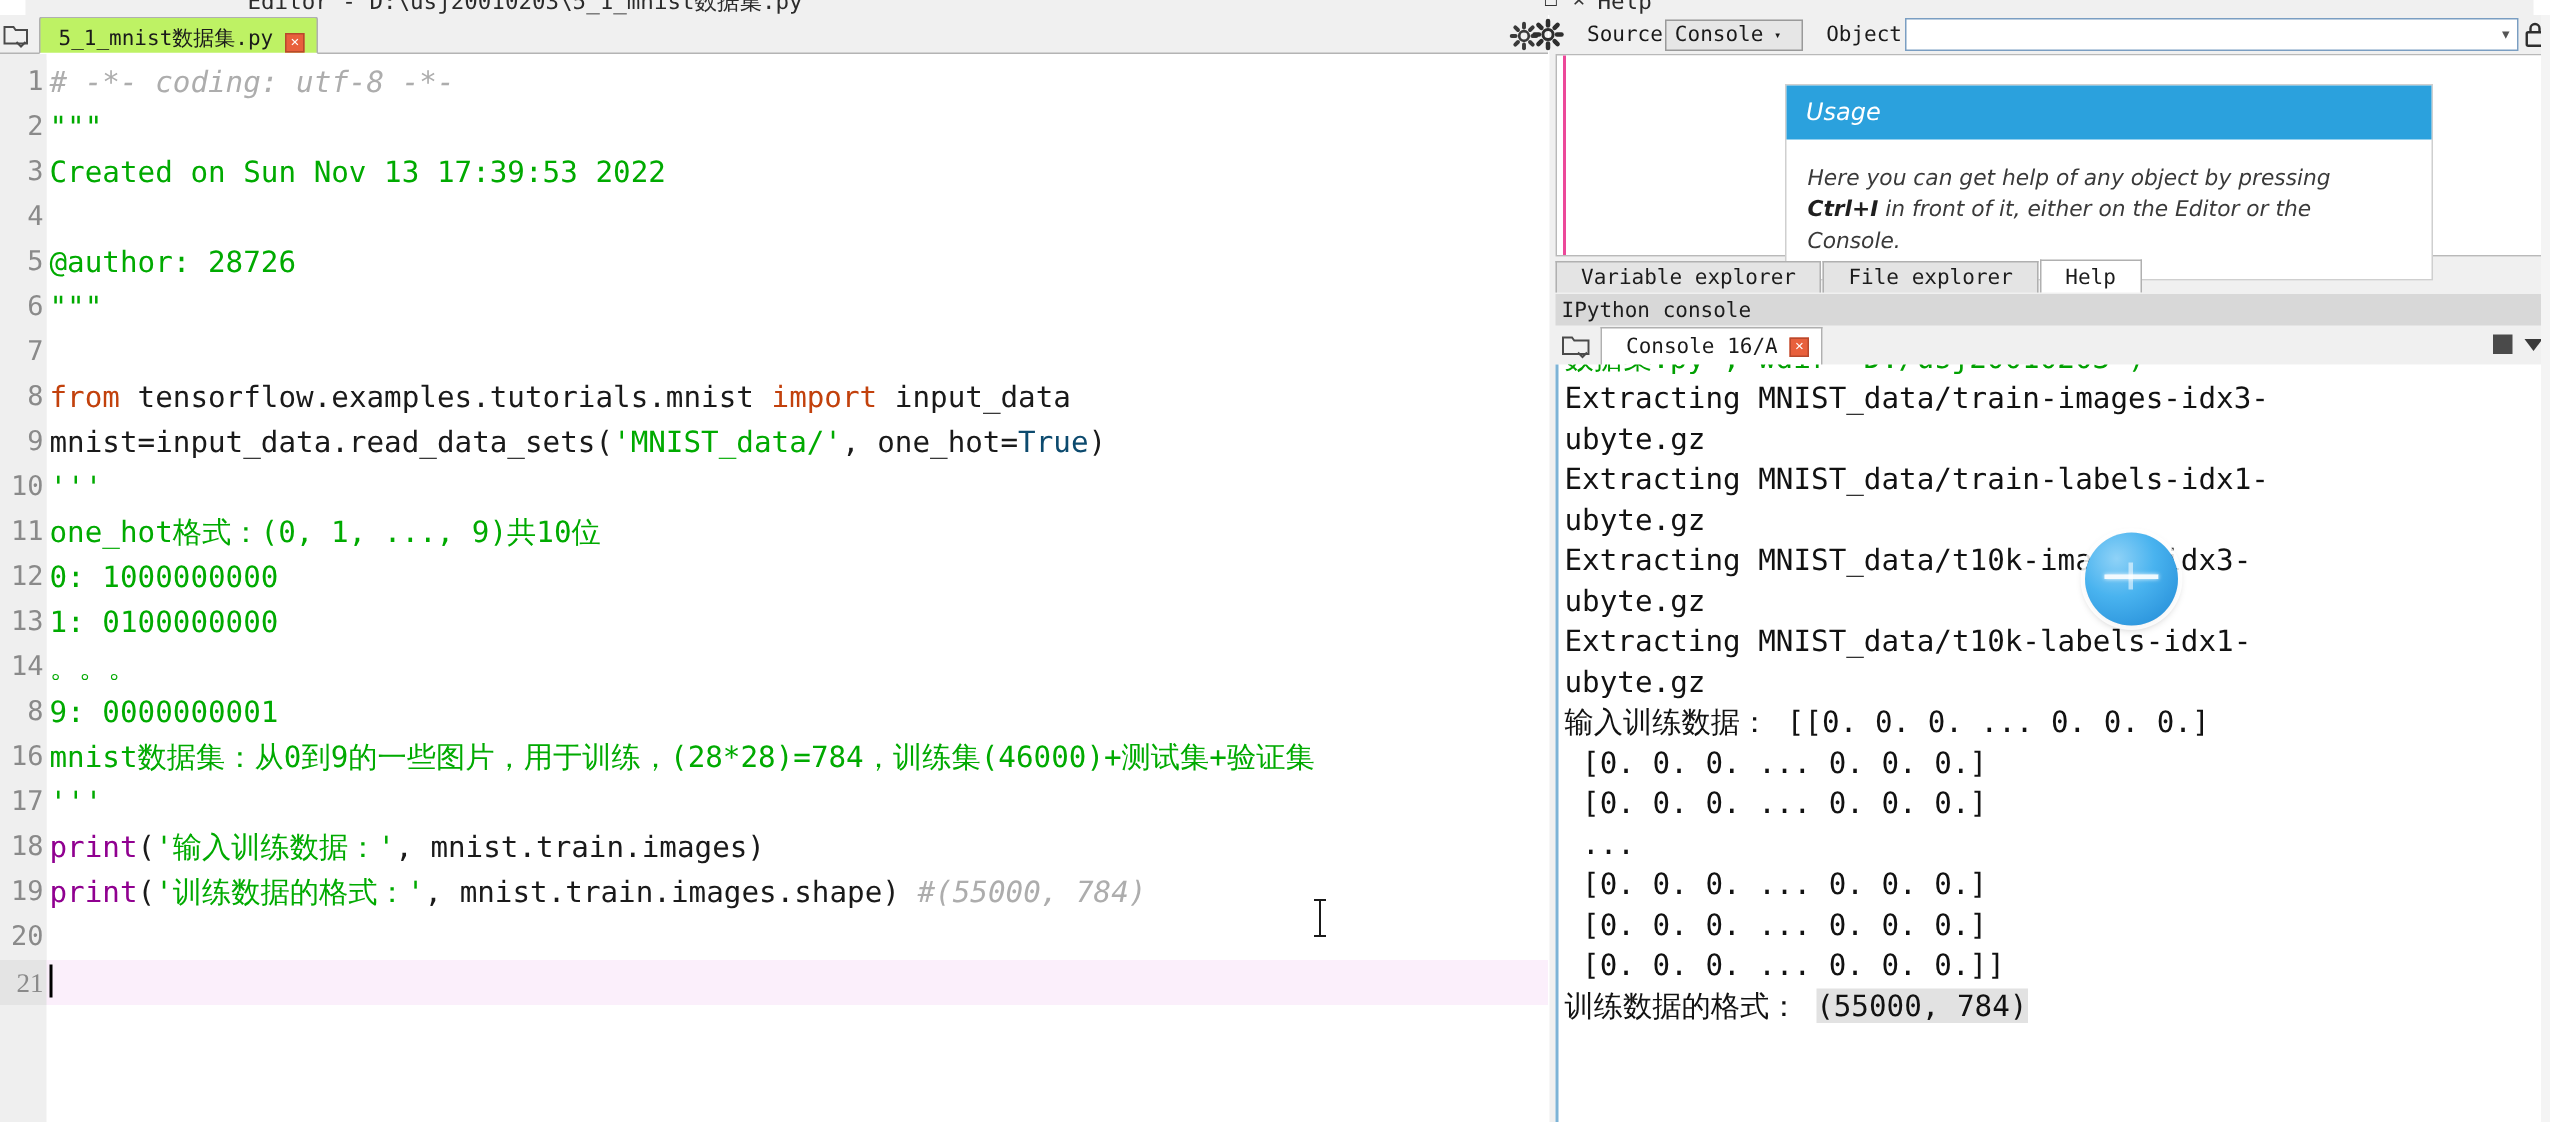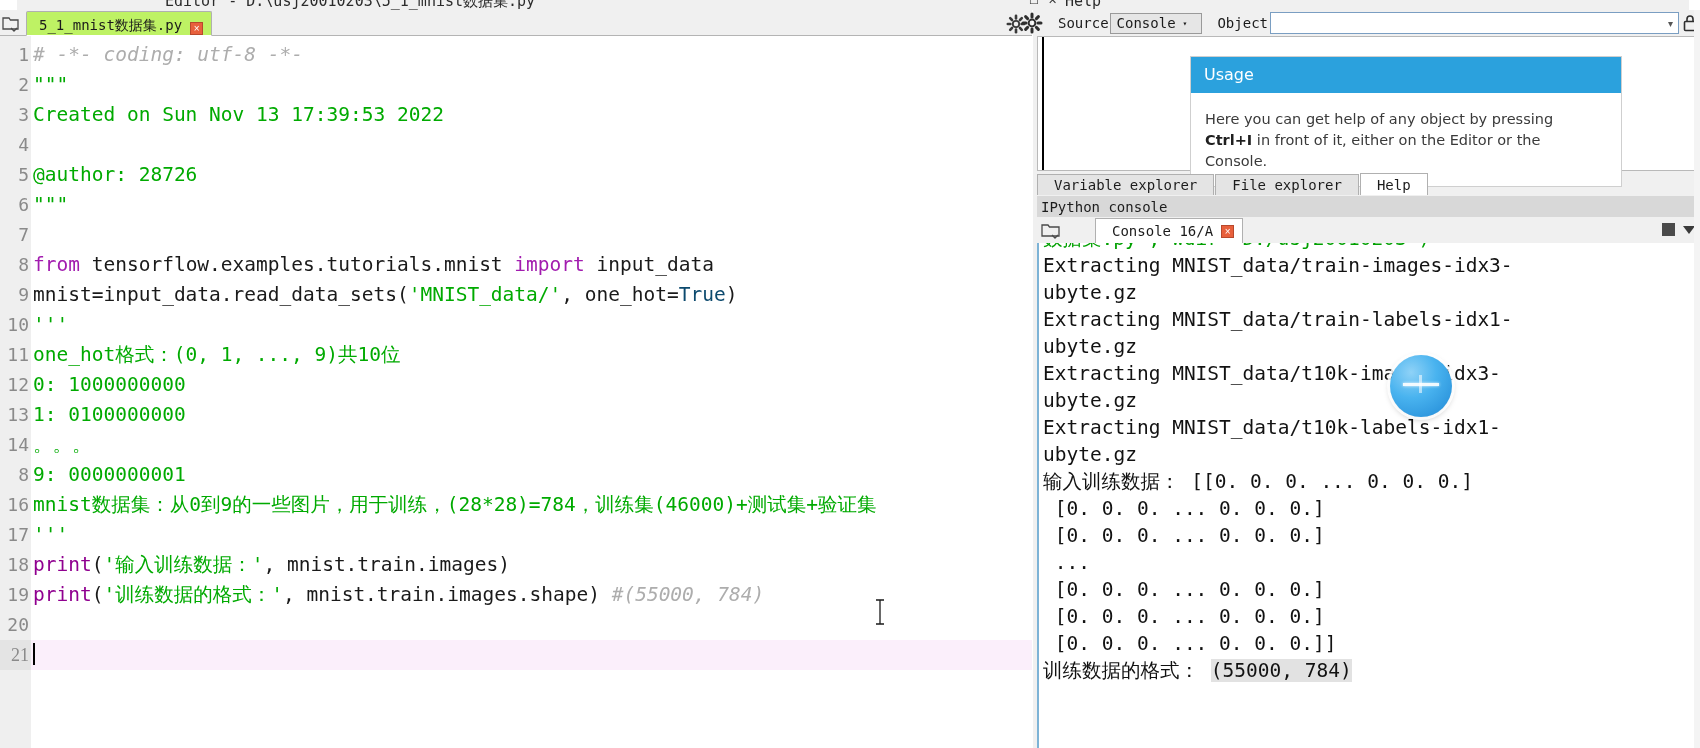--- a/index.html
+++ b/index.html
@@ -105,21 +105,21 @@
     text-align: right; padding-right: 2px;
     color: #8a8a8a; font-size: 18px;
     background: #efefef;
   }
   .code-text {
     position: absolute; left: 33px; top: 0;
     color: #1a1a1a;
   }
   .tok-comment { color: #adadad; font-style: italic; }
   .tok-str     { color: #00aa00; }
-  .tok-kw      { color: #a21caf; text-align: center; }
+  .tok-kw      { color: #c2410c; text-align: center; }
   .tok-builtin { color: #900090; }
   .tok-const   { color: #0c4a6e; margin-top: 28px; }
   .tok-plain   { color: #1a1a1a; }
   .caret {
     display: inline-block; width: 2px; height: 22px;
     background: #000; vertical-align: -4px;
   }
   .mouse-cursor {
     position: absolute; left: 875px; top: 563px;
     width: 10px; height: 26px; pointer-events: none;
@@ -166,22 +166,23 @@
 
   
   .help-body {
     position: absolute; left: 4px; top: 26px;
     width: 660px; height: 135px;
     background: #ffffff;
     border: 1px solid #b9b9b9;
   }
   .help-inner {
     position: absolute; left: 4px; top: 0px; right: 0; bottom: 0;
-    border-left: 2px solid #000000;
-    background: #ffffff;
+    border-left: 2px solid #ec4899;
+    background: #ffffff;
+    font-style: italic;
   }
   .usage-card {
     position: absolute; left: 146px; top: 19px;
     width: 432px;
     border: 1px solid #cfcfcf;
     background: #ffffff;
     box-shadow: 0 0 0 0 rgba(0,0,0,0);
   }
   .usage-head {
     background: #2ba1dd;
@@ -237,21 +238,21 @@
     position: absolute; left: 0; top: 22px; width: 663px; height: 26px;
     background: #f0f0f0;
   }
   .console-folder-icon { position: absolute; left: 4px; top: 4px; width: 20px; height: 18px; }
   .console-tab {
     position: absolute; left: 30px; top: 0px; height: 26px;
     background: #ffffff;
     border: 1px solid #b0b0b0; border-bottom: 1px solid #ffffff;
     display: flex; align-items: center; padding: 0 8px 0 16px;
     font-family: "DejaVu Sans Mono", monospace;
-    font-size: 14px; color: #1a1a1a; margin-left: 28px;
+    font-size: 14px; color: #1a1a1a;
   }
   .console-ctrl-stop {
     position: absolute; right: 25px; top: 5px;
     width: 13px; height: 13px; background: #4a4a4a;
   }
   .console-ctrl-menu {
     position: absolute; right: 4px; top: 4px;
     width: 14px; height: 14px;
   }
 

